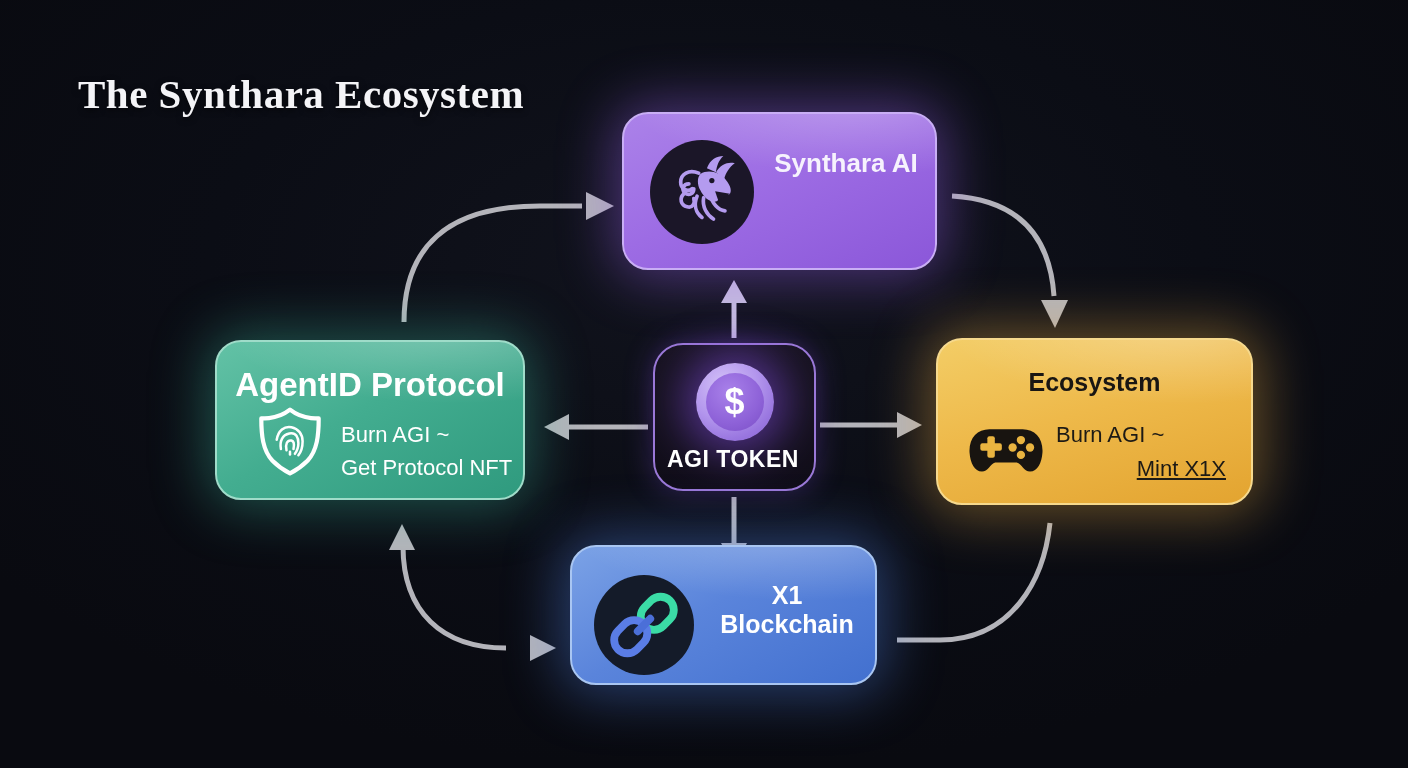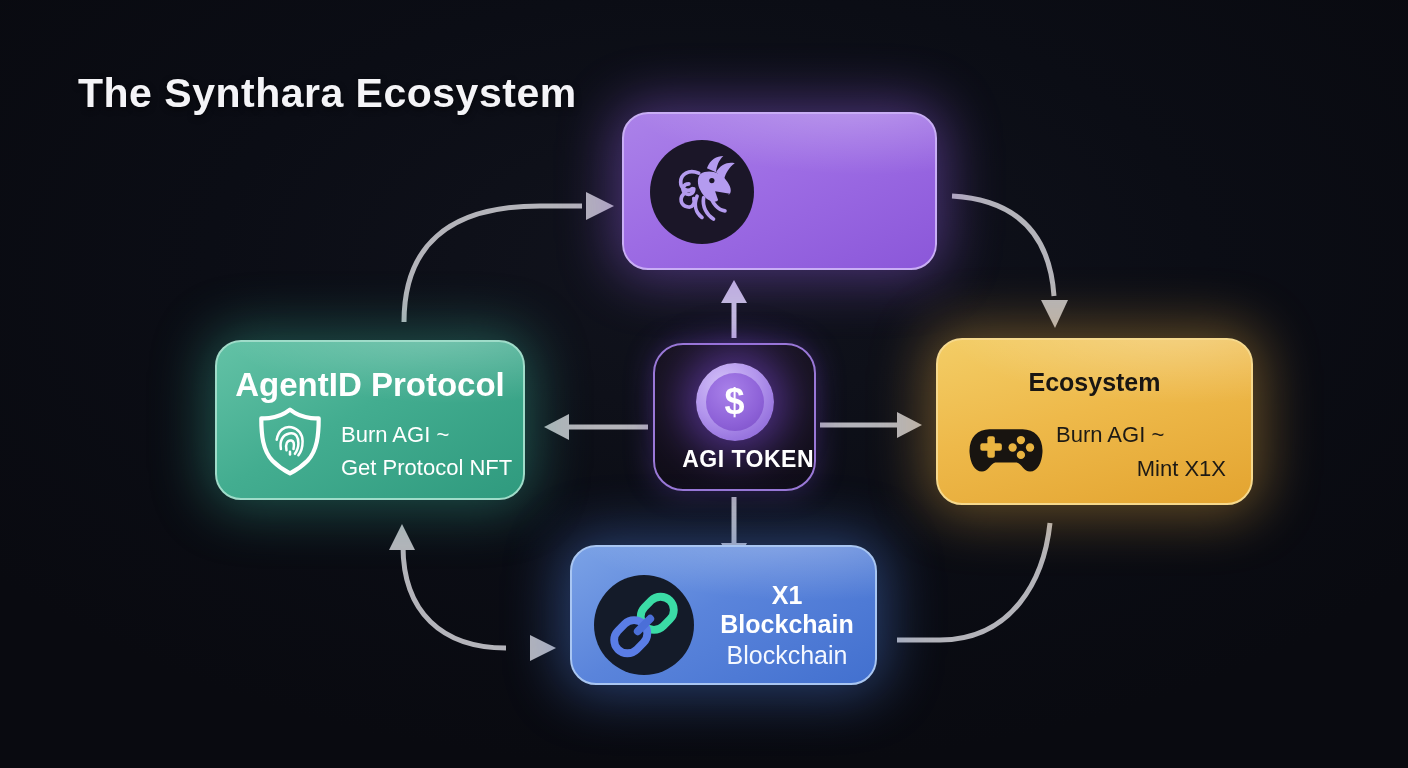--- a/index.html
+++ b/index.html
@@ -7,20 +7,21 @@
   body { font-family:"Liberation Sans", sans-serif; }
   .canvas {
     position:relative; width:1408px; height:768px; overflow:hidden;
     background:
       radial-gradient(900px 500px at 50% 35%, #11131d 0%, #0b0d15 55%, #090a10 100%);
   }
   .page-title {
     position:absolute; left:78px; top:70px;
     font-size:41px; font-weight:700; color:#f4f4f7; letter-spacing:.5px;
     text-shadow:0 2px 6px rgba(0,0,0,.6);
+    font-family:Liberation Serif, serif;
   }
   .node { position:absolute; border-radius:26px; }
   .sheen { position:absolute; inset:0; border-radius:24px; pointer-events:none;
     background:radial-gradient(140% 90% at 78% -10%, rgba(255,255,255,.28), rgba(255,255,255,0) 55%); }
 
   
   .node-synthara {
     left:622px; top:112px; width:315px; height:158px;
     background:linear-gradient(155deg, #ab82e9 0%, #9d6ce4 45%, #8b57d9 100%);
     border:2px solid #c9aef5;
@@ -66,41 +67,41 @@
     display:flex; align-items:center; justify-content:center;
     box-shadow:0 0 42px 14px rgba(138,80,235,.5);
   }
   .coin-inner {
     width:58px; height:58px; border-radius:50%;
     background:radial-gradient(circle at 40% 32%, #a981ea 0%, #8e62d8 60%, #7a4ec6 100%);
     display:flex; align-items:center; justify-content:center;
     font-size:36px; font-weight:700; color:#ffffff;
   }
   .token-label {
-    position:absolute; left:0; bottom:16px; width:100%; text-align:right;
+    position:absolute; left:12px; bottom:16px; width:100%; text-align:left;
     font-size:23px; font-weight:700; color:#ffffff; letter-spacing:.5px;
   }
 
   
   .node-moltrunner {
     left:936px; top:338px; width:317px; height:167px;
     background:linear-gradient(165deg, #f3cd66 0%, #eeb94a 45%, #e3a430 100%);
     border:2px solid #f6d98d;
     box-shadow:0 0 55px 10px rgba(238,176,64,.4);
   }
   .moltrunner-title {
     position:absolute; left:0; top:28px; width:100%; text-align:center;
     font-size:25px; font-weight:700; color:#191613;
   }
   .moltrunner-pad { position:absolute; left:26px; top:76px; }
   .moltrunner-lines {
     position:absolute; left:118px; top:78px; width:170px;
     font-size:22px; color:#1d1a15; line-height:34px;
   }
-  .moltrunner-lines .l2 { text-align:right; }
+  .moltrunner-lines .l2 { text-align:right;text-decoration:underline; }
 
   
   .node-x1 {
     left:570px; top:545px; width:307px; height:140px;
     background:linear-gradient(150deg, #7ba2e6 0%, #5a84db 45%, #4270cf 100%);
     border:2px solid #a9c6f2;
     box-shadow:0 0 55px 10px rgba(80,130,230,.42);
   }
   .x1-icon-circle {
     position:absolute; left:22px; top:28px; width:100px; height:100px;
@@ -173,20 +174,21 @@
         </g>
         <g fill="#b49bef">
           <path d="M56,21 C60,10 68,6 76,6 C70,12 68,18 67,26 Z"></path>
           <path d="M67,26 C73,16 82,13 90,15 C83,20 79,27 77,34 Z"></path>
           <path d="M48,28 C58,22 72,26 79,35 C85,42 87,50 83,53 C78,55 72,52 68,50 C72,56 71,62 65,62 C58,62 52,56 48,48 C44,41 44,32 48,28 Z"></path>
         </g>
         <path d="M66,49 L84,52 L70,61 Z" fill="#1b1628"></path>
         <circle cx="62" cy="36" r="3.2" fill="#1b1628"></circle>
       </svg>
     </div>
+    <div class="synthara-label">Synthara AI</div>
   </div>
 
   <div class="node node-agentid">
     <div class="sheen"></div>
     <div class="agentid-title">AgentID Protocol</div>
     <div class="agentid-shield">
       <svg width="70" height="80" viewBox="0 0 100 110">
         <path d="M50,6 C59,13 69,17 80,18 C85,18.4 88,18.5 91,18.5 C91,42 89,64 75,79 C67,87 58,93 50,97 C42,93 33,87 25,79 C11,64 9,42 9,18.5 C12,18.5 15,18.4 20,18 C31,17 41,13 50,6 Z" fill="none" stroke="#ffffff" stroke-width="6" stroke-linejoin="round"></path>
         <g fill="none" stroke="#ffffff" stroke-width="3.6" stroke-linecap="round">
           <path d="M31,49 C33,36 42,29 52,31 C62,33 68,41 68,51 C68,59 66,66 62,71"></path>
@@ -234,16 +236,15 @@
   <div class="node node-x1">
     <div class="sheen"></div>
     <div class="x1-icon-circle">
       <svg width="78" height="78" viewBox="0 0 100 100">
         <rect x="50" y="12" width="34" height="46" rx="17" fill="none" stroke="#3bdca6" stroke-width="10" transform="rotate(45 67 35)"></rect>
         <rect x="16" y="42" width="34" height="46" rx="17" fill="none" stroke="#5a7de6" stroke-width="10" transform="rotate(45 33 65)"></rect>
         <line x1="42" y1="58" x2="58" y2="42" stroke="#4b6fd8" stroke-width="10" stroke-linecap="round"></line>
       </svg>
     </div>
     <div class="x1-title">X1 Blockchain</div>
-    <div class="x1-subtitle">Blockchain</div>
   </div>
 
 </div>
 
 </body></html>

